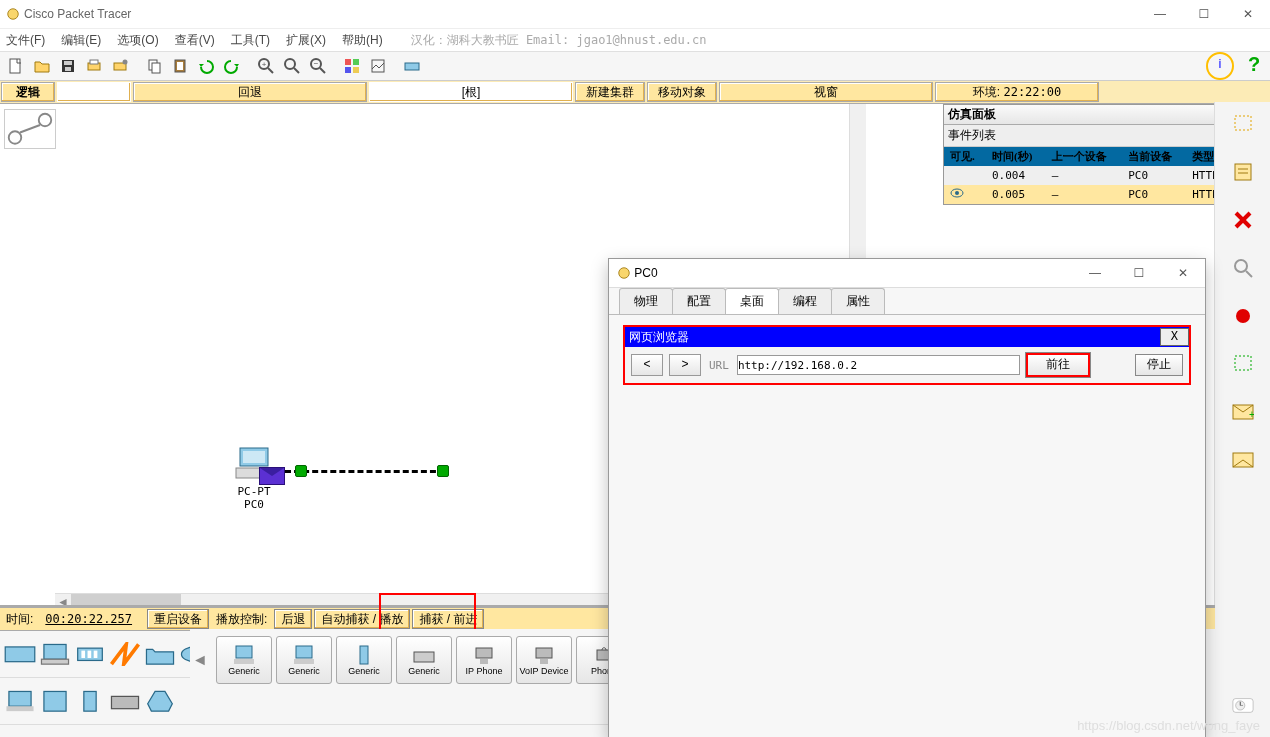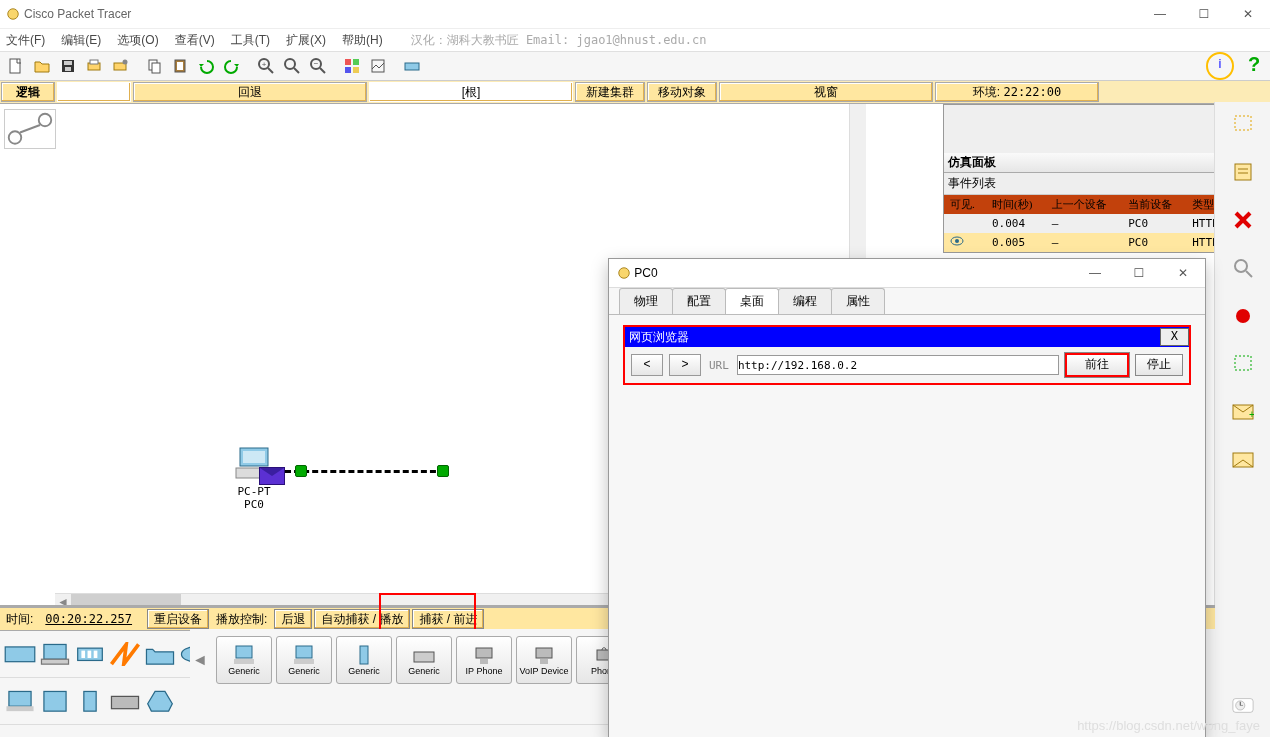--- a/index.html
+++ b/index.html
@@ -126,26 +126,26 @@
 
   
   .simpanel {
     position:absolute; right:0; top:0; width:325px;
     border:1px solid #999; background:#efefef;
     font-size:12px;
   }
   .simpanel .hdr {
     background:linear-gradient(#fafafa,#e6e6e6);
     padding:1px 4px; border-bottom:1px solid #aaa;
-    display:flex; align-items:flex-end; font-weight:bold;margin-top:48px;
+    display:flex; align-items:flex-end; font-weight:bold;
   }
   .simpanel .hdr .ctrl { margin-left:auto; display:flex; gap:4px;}
   .simpanel .subhdr { background:#eee; padding:2px 4px; border-bottom:1px solid #ccc;}
   .simpanel table { width:100%; border-collapse:collapse; font-family: Consolas, monospace; font-size:11px;}
-  .simpanel th { text-align:left; padding:2px 6px; background:#c2410c; font-weight:normal; font-family:"Microsoft YaHei";}
+  .simpanel th { text-align:left; padding:2px 6px; background:#0369a1; font-weight:bold; font-family:"Microsoft YaHei";}
   .simpanel td { padding:2px 6px; }
   .simpanel tr.sel { background:#ffe7a0; }
   .colorbox { width:14px; height:12px; background:#8a5dff; display:inline-block;}
 
   
   .right-tools {
     position:absolute; right:0; top:102px; bottom:0; width:55px;
     background:#f4f4f4; border-left:1px solid #ddd;
     display:flex; flex-direction:column; align-items:center;
     padding-top:10px; gap:24px;
@@ -255,20 +255,21 @@
     border:2px solid red; outline:1px solid #888;
     background:linear-gradient(#fff,#e6e6e6);
     width:60px; height:20px; line-height:18px; text-align:center;
     cursor:pointer;
   }
   .navrow .stopbtn {
     border:1px solid #888;
     background:linear-gradient(#fff,#e6e6e6);
     width:46px; height:20px; line-height:18px; text-align:center;
     cursor:pointer;
+    margin-left:39px;
   }
   .watermark {
     position:absolute; right:10px; bottom:4px; color:#dedede; font-size:13px;
     font-family: Arial; pointer-events:none;
   }
   .red-frame { position:absolute; border:2px solid red; pointer-events:none;}
 </style>
 </head>
 <body>
 

